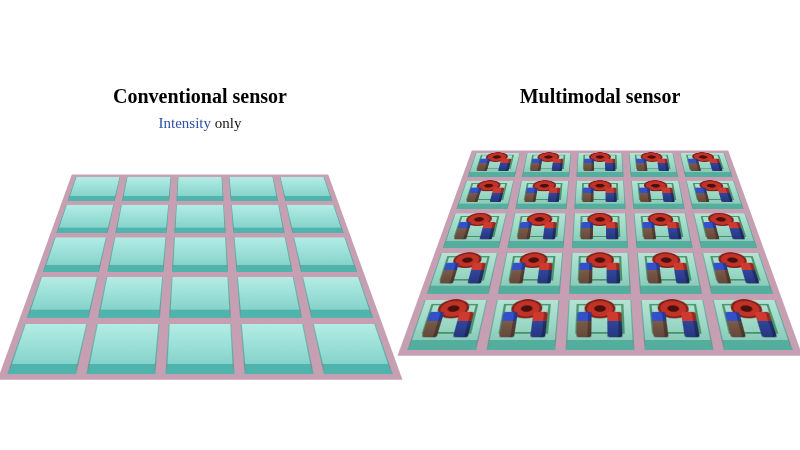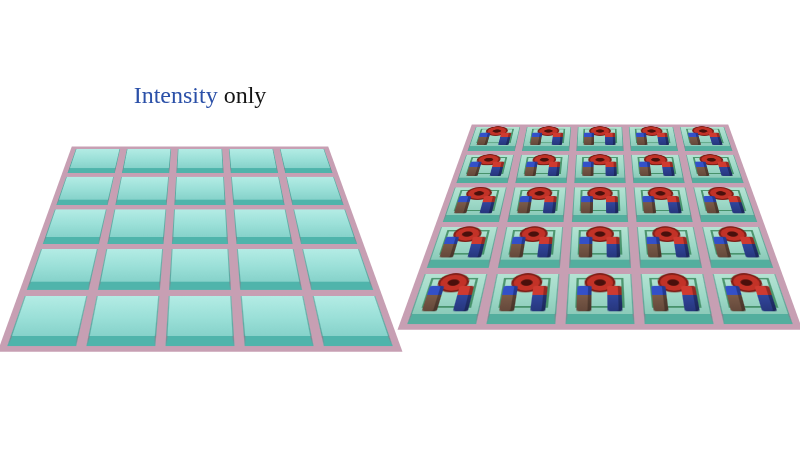--- a/index.html
+++ b/index.html
@@ -27,21 +27,21 @@
     font-family: "Liberation Serif", serif;
     font-weight: 700;
     font-size: 20px;
     line-height: 24px;
     color: #000000;
   }
   .subtitle {
     margin: 0;
     text-align: center;
     font-family: "Liberation Serif", serif;
-    font-size: 24px;
+    font-size: 15px;
     line-height: 22px;
     color: #141414;
   }
   .blue { color: var(--intensity-blue, #2b50a8); }
   .red  { color: var(--mode-red, #cc1111); }
 
   .scene {
     position: relative;
     height: 256px;
     margin-top: 2px;
@@ -106,20 +106,21 @@
     right: 8px;
     background: linear-gradient(180deg, var(--pillar-red, #cf3a30) 0%, var(--pillar-red, #cf3a30) 38%, #31459c 38%, #26367c 100%);
   }
 </style>
 </head>
 <body>
 
 <div class="figure">
 
   <section class="panel">
+    <h2 class="title">Conventional sensor</h2>
     <p class="subtitle"><span class="blue">Intensity</span><span> only</span></p>
     <div class="scene">
       <div class="grid3d" style="grid-template-columns: repeat(5, 1fr); grid-template-rows: repeat(5, 1fr);">
           <div class="tile plain"></div>
           <div class="tile plain"></div>
           <div class="tile plain"></div>
           <div class="tile plain"></div>
           <div class="tile plain"></div>
           <div class="tile plain"></div>
           <div class="tile plain"></div>
@@ -139,20 +140,21 @@
           <div class="tile plain"></div>
           <div class="tile plain"></div>
           <div class="tile plain"></div>
           <div class="tile plain"></div>
           <div class="tile plain"></div>
         </div>
     </div>
   </section>
 
   <section class="panel">
+    <h2 class="title">Multimodal sensor</h2>
     <div class="scene">
       <div class="grid3d" style="grid-template-columns: repeat(5, 1fr); grid-template-rows: repeat(5, 1fr);">
           <div class="tile multimodal">
             <span class="trace"></span>
             <span class="donut"></span>
             <span class="pillar bluecap"></span>
             <span class="pillar redcap"></span>
           </div>
           <div class="tile multimodal">
             <span class="trace"></span>

